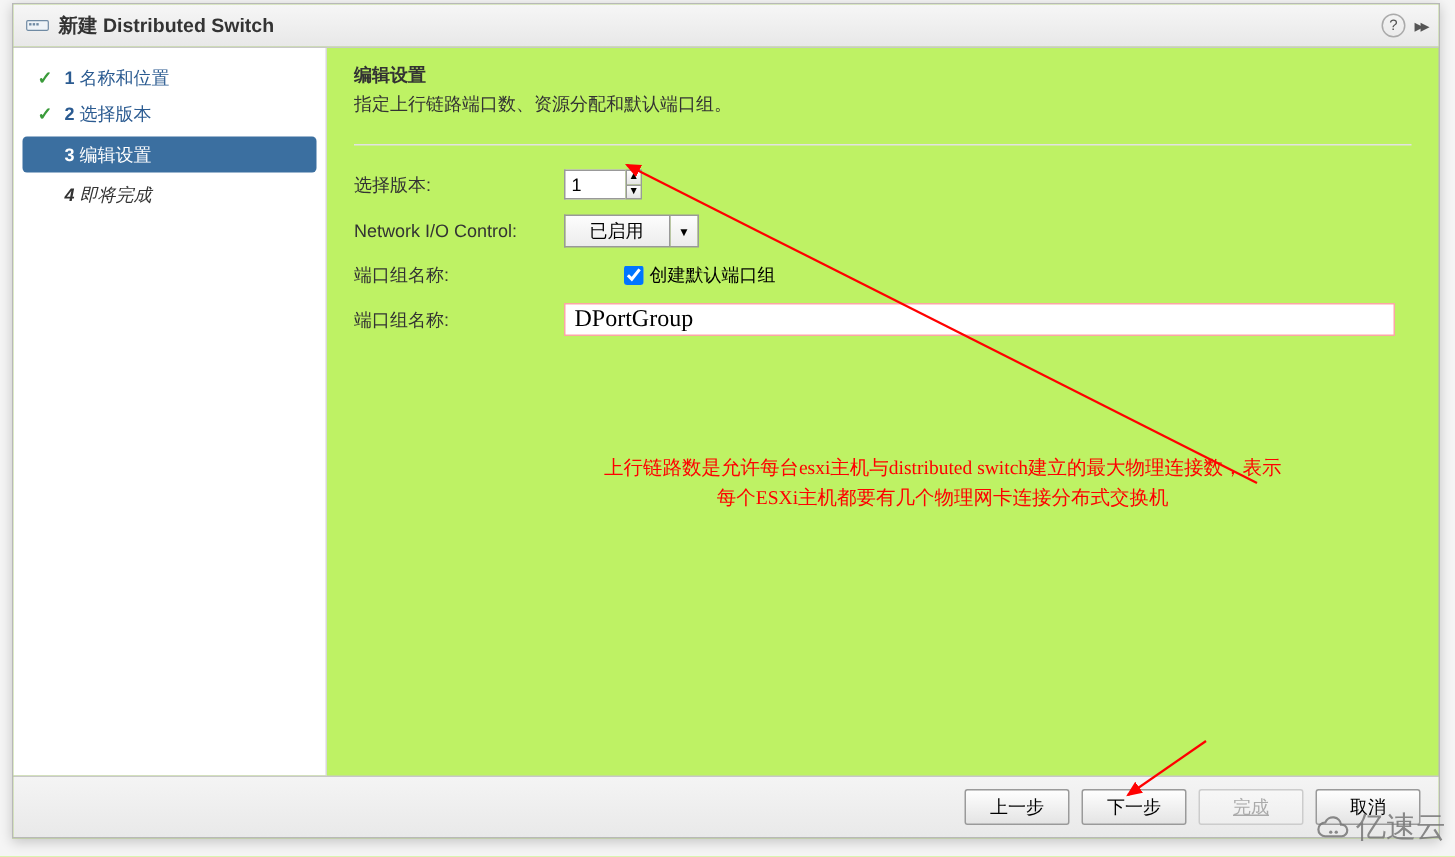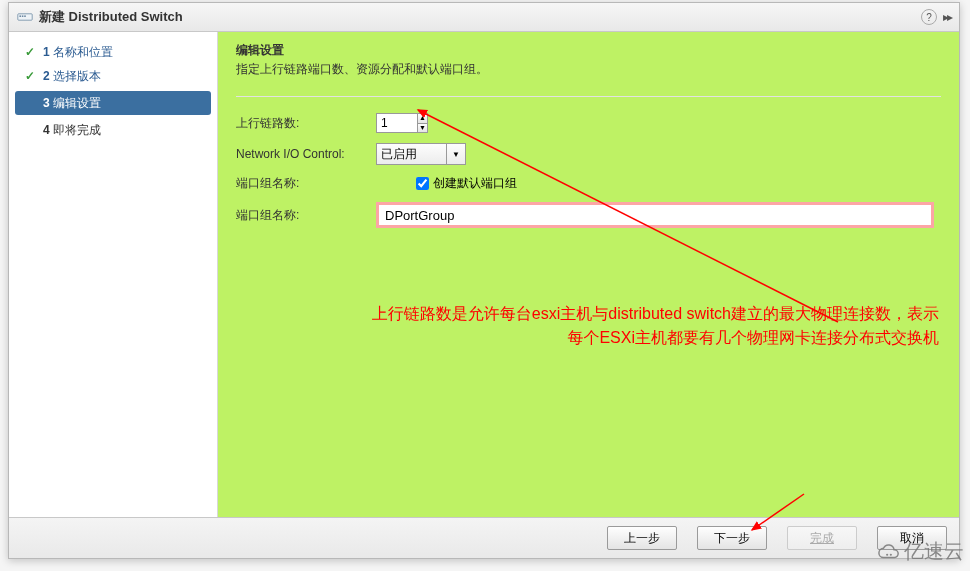--- a/index.html
+++ b/index.html
@@ -90,21 +90,21 @@
   }
   .step.current {
     background: #3b6fa0;
     color: #fff;
     border-radius: 3px;
     margin: 3px 6px;
     padding-left: 8px;
   }
   .step.current .mark { color: #fff; visibility:hidden; width:14px;}
   .step.pending .mark { visibility:hidden; }
-  .step.pending { color:#333; }
+  .step.pending { color:#333;font-style:italic; }
 
   .main {
     flex: 1;
     padding: 10px 18px;
     position: relative;
   }
   .section-title {
     font-weight: bold;
     color:#333;
     margin-bottom:2px;
@@ -159,70 +159,71 @@
     display:flex;
     width:90px;
   }
   .dropdown .val {
     flex:1;
     border:1px solid #999;
     border-right:none;
     background:linear-gradient(#fdfdfd,#ececec);
     height:20px;
     line-height:20px;
-    padding:0 4px;
+    padding:0 16px;
     font-size:12px;
   }
   .dropdown .arr {
     width:18px;
     border:1px solid #999;
     background:linear-gradient(#fdfdfd,#ececec);
     display:flex;align-items:center;justify-content:center;
     font-size:8px;
     cursor:pointer;
   }
 
   .checkbox-row {
     display:flex;align-items:center;padding-left:40px;
   }
   .checkbox-row input { margin:0 4px 0 0; }
 
   .text-input {
     width: 540px;
     height: 20px;
-    border:3px solid #fca5a5;
+    border:1px solid #fca5a5;
     padding:0 6px;
-    font-size:13px;
+    font-size:16px;
+    font-family:Liberation Serif, serif;
   }
 
   .annotation {
     position:absolute;
     left: 100px;
     top: 270px;
     right: 20px;
     color: #ff0000;
-    font-family: Liberation Sans, sans-serif;
-    font-size: 16px;
-    text-align:right;
+    font-family: Liberation Serif, serif;
+    font-size: 13px;
+    text-align:center;
     line-height: 1.5;
   }
   .arrow-svg {
     position:absolute;
     pointer-events:none;
   }
 
   .footer {
     height: 40px;
     border-top: 1px solid #c8c8c8;
     background: linear-gradient(#f4f4f4,#e9e9e9);
     display:flex;
     justify-content:flex-end;
     align-items:center;
     padding: 0 12px;
-    gap: 20px;
+    gap: 8px;
   }
   .btn {
     min-width: 70px;
     height: 24px;
     border:1px solid #9a9a9a;
     background: linear-gradient(#fefefe,#e4e4e4);
     border-radius:2px;
     font-size:12px;
     cursor:pointer;
     padding:0 12px;
@@ -289,21 +290,21 @@
         <span><b>4</b> <span>即将完成</span></span>
       </div>
     </div>
 
     <div class="main">
       <div class="section-title">编辑设置</div>
       <div class="section-desc">指定上行链路端口数、资源分配和默认端口组。</div>
       <div class="hr"></div>
 
       <div class="form-row">
-        <div class="form-label">上行链路数:</div>
+        <div class="form-label">选择版本:</div>
         <div class="spinner">
           <input type="text" value="1" style="">
           <div class="btns">
             <div>▲</div>
             <div>▼</div>
           </div>
         </div>
       </div>
 
       <div class="form-row">

